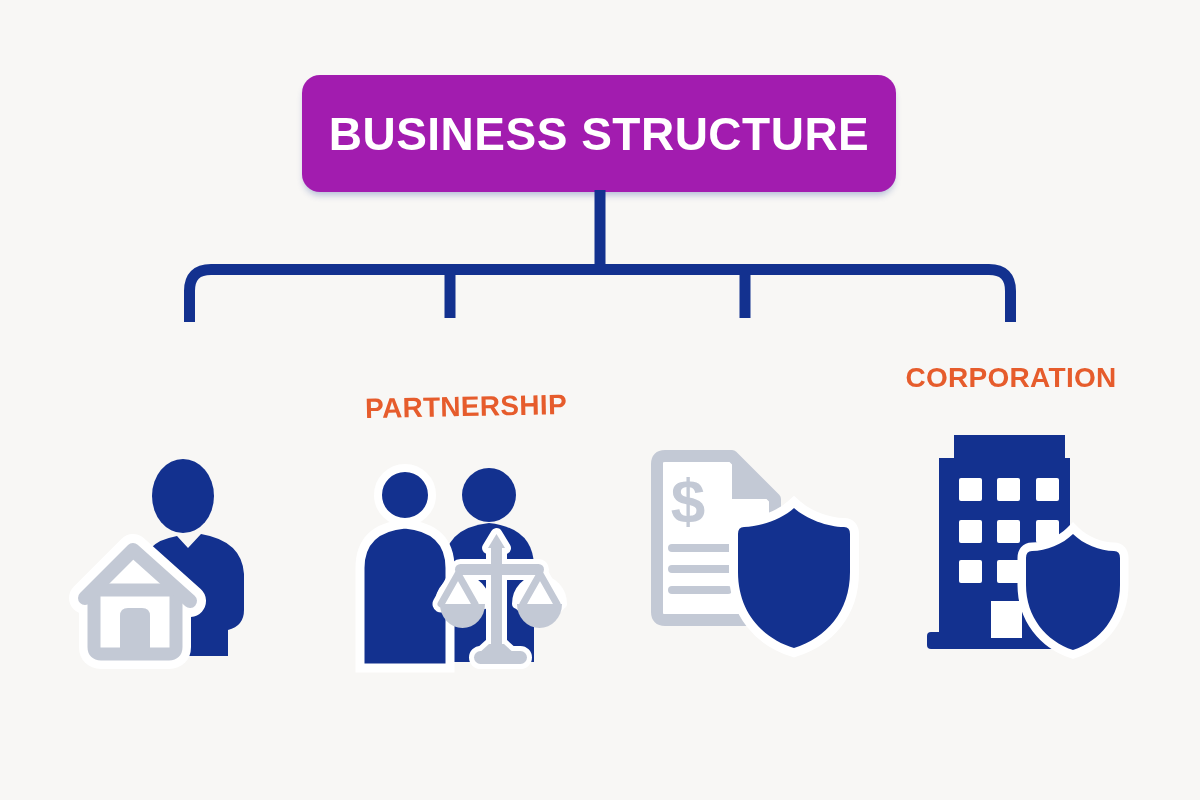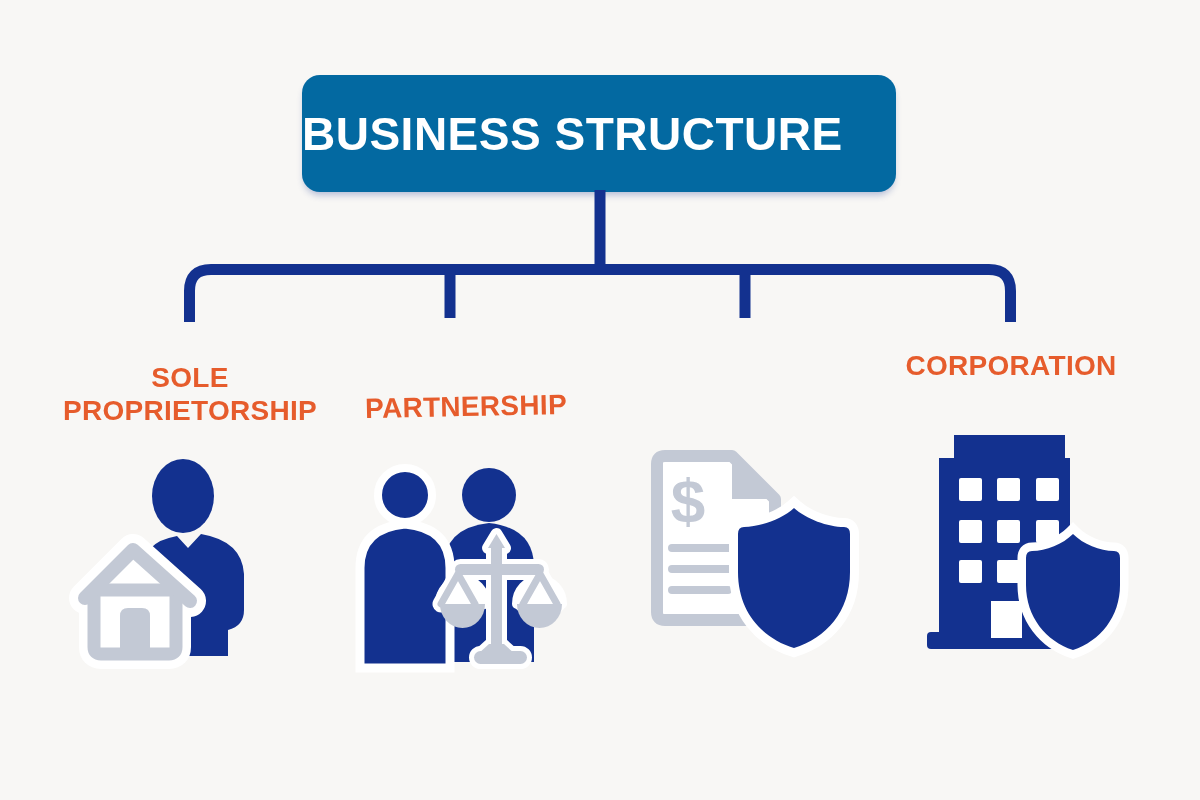--- a/index.html
+++ b/index.html
@@ -11,23 +11,23 @@
     position:relative;
     width:1200px;height:800px;
     background:#f8f7f5;
     overflow:hidden;
     margin:0 auto;
   }
   .root-node{
     position:absolute;
     left:302px;top:75px;
     width:594px;height:117px;
-    background:#0369a1;
+    background:#a21caf;
     border-radius:18px;
-    display:flex;align-items:center;justify-content:flex-start;
+    display:flex;align-items:center;justify-content:center;
     box-shadow:0 5px 7px -2px rgba(19,49,143,0.30);
   }
   .root-node .root-label{
     color:#ffffff;
     font-size:46px;
     font-weight:700;
     letter-spacing:0.5px;
     white-space:nowrap;
   }
   .connector-svg{
@@ -40,21 +40,21 @@
     font-weight:700;
     font-size:28px;
     text-align:center;
     line-height:33px;
     letter-spacing:0.3px;
     white-space:pre-line;
   }
   .label-sole{left:55px;top:361px;width:270px;}
   .label-partnership{left:336px;top:390px;width:260px;transform:rotate(-1.2deg);}
   .label-llc{left:645px;top:361px;width:200px;}
-  .label-corporation{left:886px;top:349px;width:250px;text-align:center;}
+  .label-corporation{left:886px;top:361px;width:250px;text-align:center;}
   .branch-icon{position:absolute;}
   .icon-sole{left:64px;top:444px;}
   .icon-partnership{left:344px;top:452px;}
   .icon-llc{left:632px;top:442px;}
   .icon-corporation{left:902px;top:432px;}
 </style>
 </head>
 <body>
 
 <div class="stage">
@@ -63,21 +63,20 @@
     <div class="root-label">BUSINESS STRUCTURE</div>
   </div>
 
   <svg class="connector-svg" viewBox="0 0 1200 800" xmlns="http://www.w3.org/2000/svg">
     <path d="M600,190 V269" stroke="#13318f" stroke-width="11" fill="none"></path>
     <path d="M189.5,322 V291 Q189.5,269.5 211,269.5 H989 Q1010.5,269.5 1010.5,291 V322" stroke="#13318f" stroke-width="11" fill="none"></path>
     <path d="M450,269 V318" stroke="#13318f" stroke-width="11" fill="none"></path>
     <path d="M745,269 V318" stroke="#13318f" stroke-width="11" fill="none"></path>
   </svg>
 
-  <div class="branch-label label-sole"><span>SOLE</span><br><span>PROPRIETORSHIP</span></div>
   <div class="branch-label label-partnership">PARTNERSHIP</div>
   <div class="branch-label label-corporation">CORPORATION</div>
 
   <svg class="branch-icon icon-sole" width="240" height="240" viewBox="0 0 240 240" xmlns="http://www.w3.org/2000/svg">
 
     <ellipse cx="119" cy="52" rx="31" ry="37" fill="#13318f"></ellipse>
     <path d="M78,212 V128 Q78,98 113,92 L124,104 L137,90 Q178,97 180,130 V166 Q180,182 164,186 V212 Z" fill="#13318f"></path>
 
     <path d="M21,154 L69,106 L126,157" stroke="#ffffff" stroke-width="32" stroke-linecap="round" stroke-linejoin="round" fill="none"></path>
     <path d="M30,146 V203 Q30,210 37,210 H105 Q112,210 112,203 V146 Z" stroke="#ffffff" stroke-width="30" fill="#ffffff" stroke-linejoin="round"></path>

